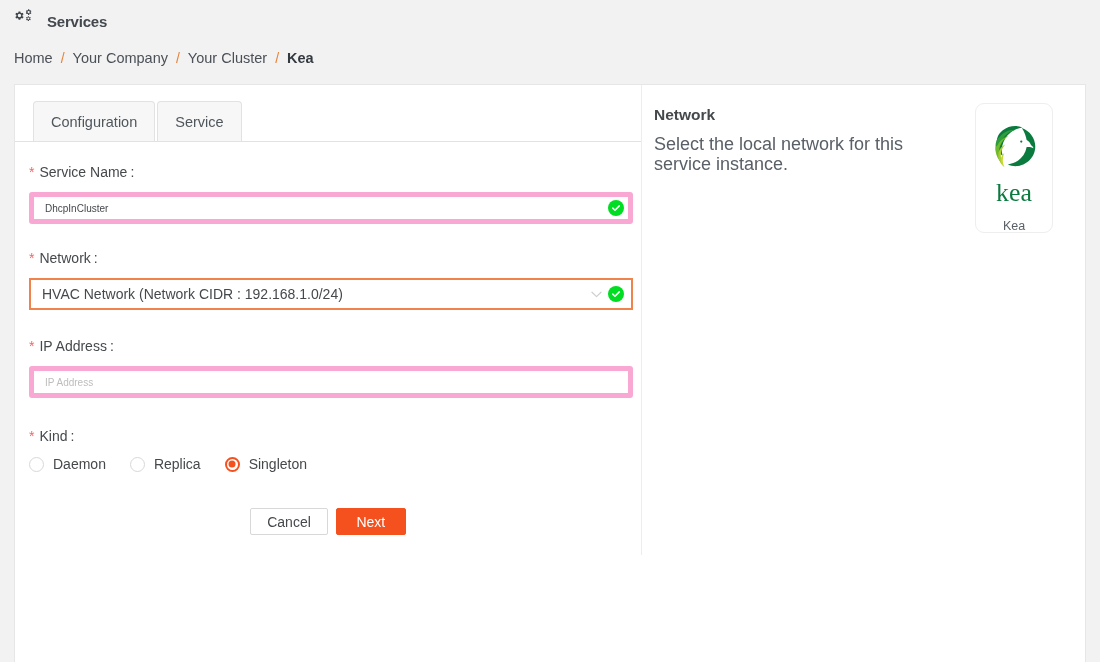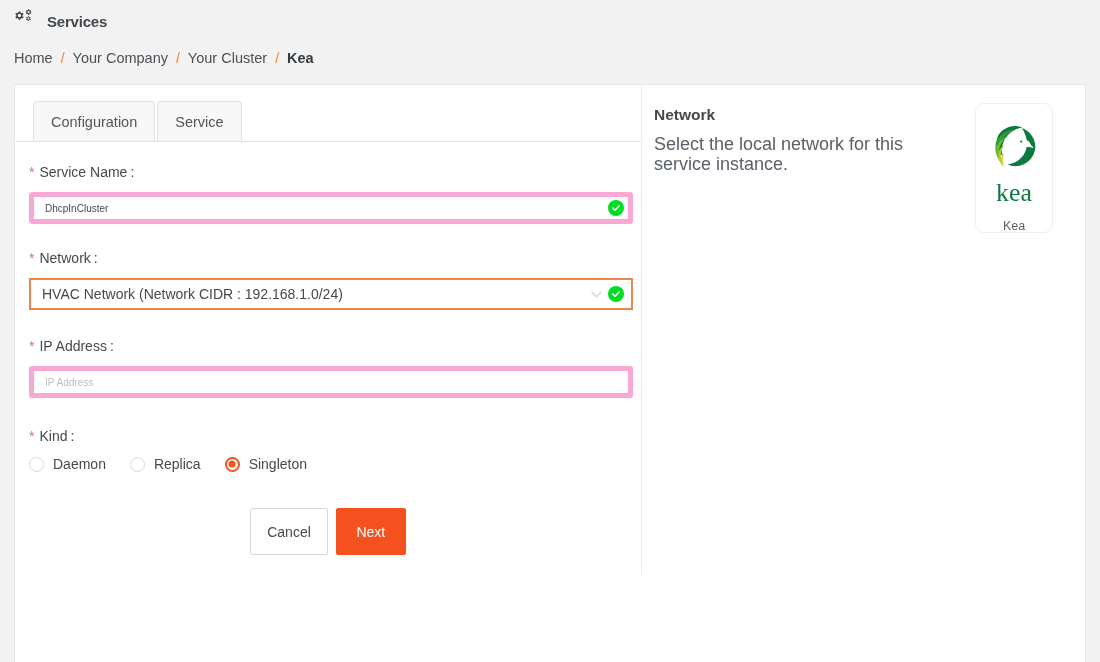--- a/index.html
+++ b/index.html
@@ -228,21 +228,21 @@
   
   .actions {
     display: flex;
     justify-content: center;
     gap: 8px;
     padding: 18px 0 20px 0;
     margin-left: -14px;
     margin-top: 8px;
   }
   .btn {
-    height: 47px;
+    height: 27px;
     min-width: 70px;
     padding: 0 16px;
     font-size: 14px;
     border-radius: 2px;
     cursor: pointer;
     font-family: "Liberation Sans", sans-serif;
     display: flex;
     align-items: center;
     justify-content: center;
   }

